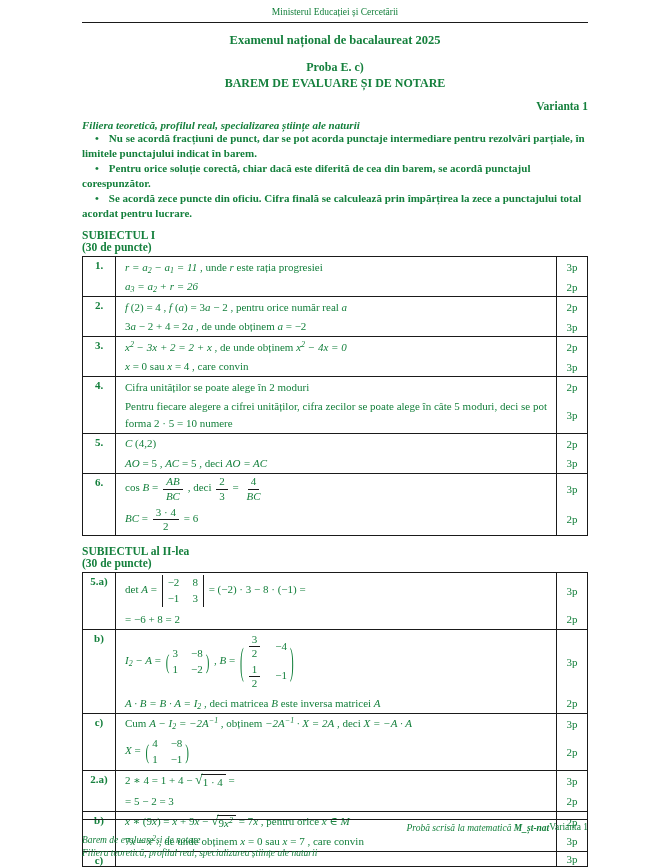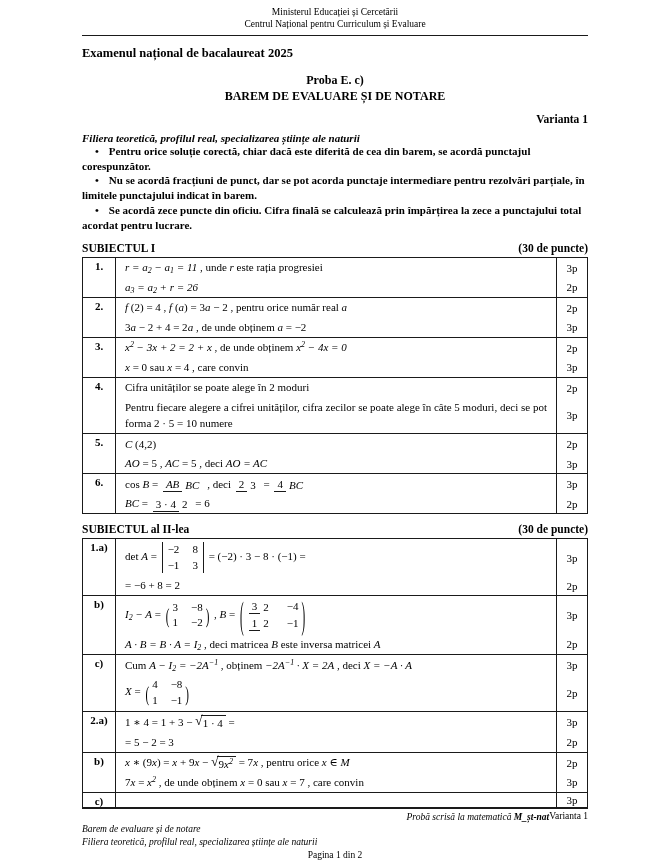--- a/index.html
+++ b/index.html
@@ -1,47 +1,47 @@
 <!DOCTYPE html>
 <html><head>
 <meta charset="utf-8">
 <style>
   html,body{margin:0;padding:0;background:#e8e8e8;}
   .sheet{position:relative;width:668px;height:868px;background:#ffffff;overflow:hidden;
-         color:#000000;font-family:"Liberation Serif","DejaVu Serif",serif;box-sizing:border-box;
+         color:#15803d;font-family:"Liberation Serif","DejaVu Serif",serif;box-sizing:border-box;
          padding:6px 80px 0 82px;}
   .small{font-size:9.5px;text-align:center;line-height:1.3;}
   .rule{border-top:1.4px solid #1a1a1a;margin:4px 0 0 0;}
-  .title1{text-align:left;font-weight:bold;font-size:12.5px;margin-top:10px;}
+  .title1{text-align:center;font-weight:bold;font-size:12.5px;margin-top:10px;}
   .title2{text-align:center;font-weight:bold;font-size:12px;margin-top:12px;}
   .title3{text-align:center;font-weight:bold;font-size:12px;margin-top:12px;}
   .title4{text-align:center;font-weight:bold;font-size:12px;margin-top:1px;}
   .mi{font-style:italic;}
   .variantline{text-align:right;font-weight:bold;font-size:11.5px;margin-top:9px;}
   .filiera{font-weight:bold;font-style:italic;font-size:11px;margin-top:7px;}
   .bullet{font-weight:bold;font-size:11px;line-height:1.35;text-indent:13px;}
   .bul{padding-right:10px;}
-  .sect{display:flex;justify-content:space-between;font-weight:bold;font-size:11.5px;margin:9px 0 3px 0;}
+  .sect{display:flex;justify-content:space-between;font-weight:bold;font-size:11.5px;margin:9px 0 3px 0;flex-direction:column;}
   
   .tbl{border:1.2px solid #1a1a1a;font-size:11px;}
   .trow{display:flex;border-top:1.2px solid #1a1a1a;}
   .trow:first-child{border-top:none;}
   .tnum{width:33px;flex:0 0 33px;border-right:1.2px solid #1a1a1a;text-align:center;
         font-weight:bold;padding-top:2px;box-sizing:border-box;}
   .tlines{flex:1;display:flex;flex-direction:column;}
   .tline{display:flex;flex:1;}
   .tcontent{flex:1;padding:1.5px 6px 1.5px 9px;line-height:1.5;display:flex;align-items:center;}
   .tcontent .inner{display:block;}
   .tpts{width:30px;flex:0 0 30px;border-left:1.2px solid #1a1a1a;display:flex;align-items:center;
         justify-content:center;font-weight:normal;}
   .m{font-style:italic;}
   sub,sup{font-size:0.72em;line-height:0;}
   sup{vertical-align:0.5em;}
   sub{vertical-align:-0.25em;}
-  .frac{display:inline-flex;align-items:center;vertical-align:middle;
+  .frac{display:inline-flex;flex-direction:column;align-items:center;vertical-align:middle;
         line-height:1.2;padding:0 2px;text-align:center;}
   .frac .fn{border-bottom:1px solid #1a1a1a;padding:0 3px;}
   .frac .fd{padding:0 3px;}
   .sqrt{display:inline-flex;vertical-align:middle;align-items:flex-start;}
   .sqs{font-size:1.25em;line-height:1;position:relative;top:-1px;}
   .sqb{border-top:1.1px solid #1a1a1a;margin-left:-2px;padding:0 3px 0 2px;line-height:1.3;}
   .matwrap{display:inline-flex;align-items:center;vertical-align:middle;margin:1px 2px;}
   .matgrid{display:inline-grid;column-gap:13px;row-gap:2px;justify-items:center;align-items:center;
            line-height:1.25;padding:1px 3px;}
   .matgrid.bars{border-left:1.1px solid #1a1a1a;border-right:1.1px solid #1a1a1a;padding:1px 5px;}
@@ -56,33 +56,32 @@
   .f-code{font-weight:bold;}
   .f-page{text-align:center;font-style:normal;font-size:9.5px;margin-top:1px;}
 </style>
 </head>
 <body>
 
 <div class="sheet">
 
   <div class="small">
     <div>Ministerul Educației și Cercetării</div>
-    <div>Centrul Național pentru Curriculum și Evaluare</div>
   </div>
   <div class="rule"></div>
 
   <div class="title1">Examenul național de bacalaureat 2025</div>
   <div class="title2">Proba E. c)</div>
   <div class="title4">BAREM DE EVALUARE ȘI DE NOTARE</div>
   <div class="variantline">Varianta 1</div>
 
   <div class="filiera">Filiera teoretică, profilul real, specializarea științe ale naturii</div>
   <div id="bullets">
+      <div class="bullet"><span class="bul">•</span><span>Nu se acordă fracțiuni de punct, dar se pot acorda punctaje intermediare pentru rezolvări parțiale, în limitele punctajului indicat în barem.</span></div>
       <div class="bullet"><span class="bul">•</span><span>Pentru orice soluție corectă, chiar dacă este diferită de cea din barem, se acordă punctajul corespunzător.</span></div>
-      <div class="bullet"><span class="bul">•</span><span>Nu se acordă fracțiuni de punct, dar se pot acorda punctaje intermediare pentru rezolvări parțiale, în limitele punctajului indicat în barem.</span></div>
       <div class="bullet"><span class="bul">•</span><span>Se acordă zece puncte din oficiu. Cifra finală se calculează prin împărțirea la zece a punctajului total acordat pentru lucrare.</span></div>
     </div>
 
   <div class="sect">
     <span>SUBIECTUL I</span>
     <span>(30 de puncte)</span>
   </div>
   <div class="tbl">
       <div class="trow">
         <div class="tnum">1.</div>
@@ -199,21 +198,21 @@
         </div>
       </div>
     </div>
 
   <div class="sect">
     <span>SUBIECTUL al II-lea</span>
     <span>(30 de puncte)</span>
   </div>
   <div class="tbl">
       <div class="trow">
-        <div class="tnum">1.a)</div>
+        <div class="tnum">5.a)</div>
         <div class="tlines">
           <div class="tline">
             <div class="tcontent">
               <span class="inner"><span class="rm">det </span><span class="m">A</span><span class="rm"> = </span><span class="matwrap">
                   <span class="matgrid bars" style="grid-template-columns: repeat(2, auto);">
                     <span class="me">−2</span>
                     <span class="me">8</span>
                     <span class="me">−1</span>
                     <span class="me">3</span>
                   </span>
@@ -294,21 +293,21 @@
             </div>
             <div class="tpts">2p</div>
           </div>
         </div>
       </div>
       <div class="trow">
         <div class="tnum">2.a)</div>
         <div class="tlines">
           <div class="tline">
             <div class="tcontent">
-              <span class="inner"><span class="rm">1 ∗ 4 = 1 + 3 − </span><span class="sqrt">
+              <span class="inner"><span class="rm">2 ∗ 4 = 1 + 4 − </span><span class="sqrt">
                   <span class="sqs">√</span>
                   <span class="sqb"><span class="rm">1 · 4</span></span>
                 </span><span class="rm"> =</span></span>
             </div>
             <div class="tpts">3p</div>
           </div>
           <div class="tline">
             <div class="tcontent">
               <span class="inner"><span class="rm">= 5 − 2 = 3</span></span>
             </div>
@@ -348,16 +347,15 @@
     </div>
 
   <div class="footer">
     <div class="f-rule"></div>
     <div class="f-top">
       <span class="f-line"><span>Probă scrisă la matematică </span><span class="f-code">M_șt-nat</span></span>
       <span class="f-var">Varianta 1</span>
     </div>
     <div class="f-line">Barem de evaluare și de notare</div>
     <div class="f-line">Filiera teoretică, profilul real, specializarea științe ale naturii</div>
-    <div class="f-page">Pagina 1 din 2</div>
   </div>
 
 </div>
 
 </body></html>

